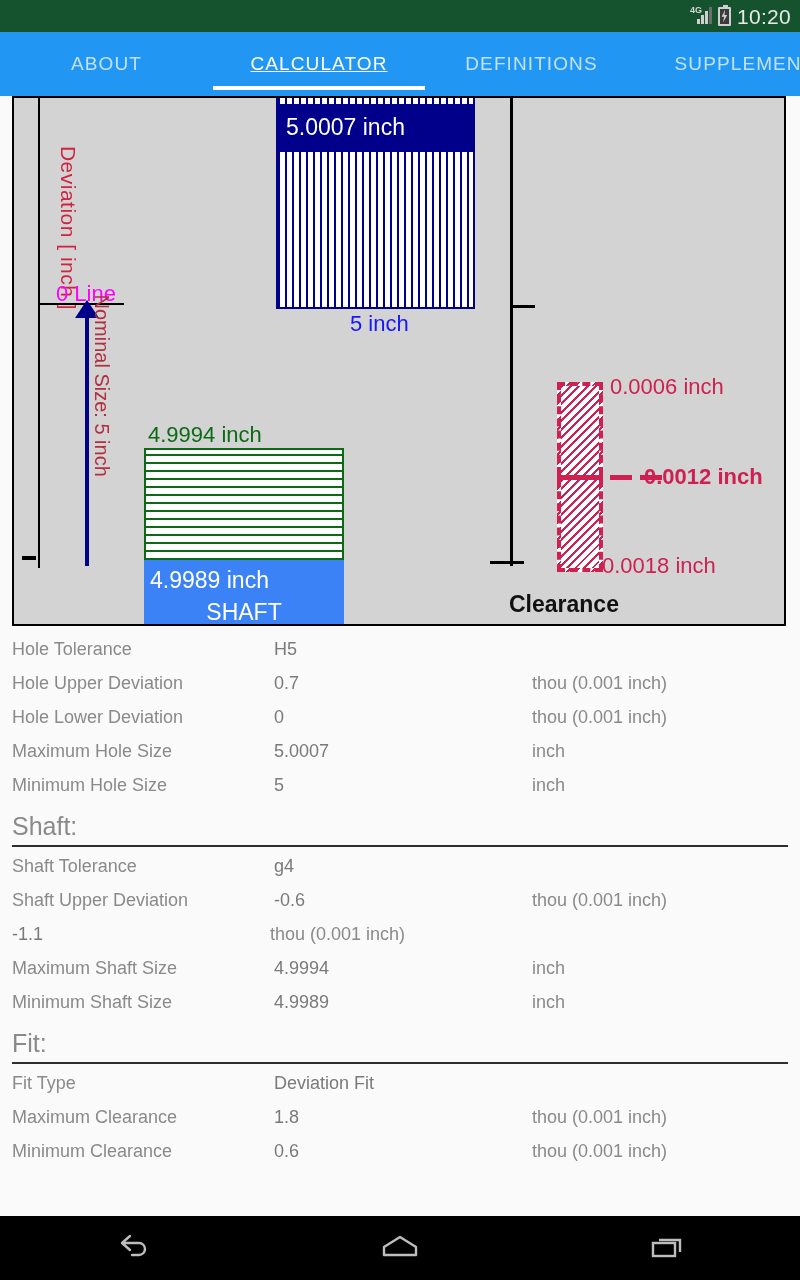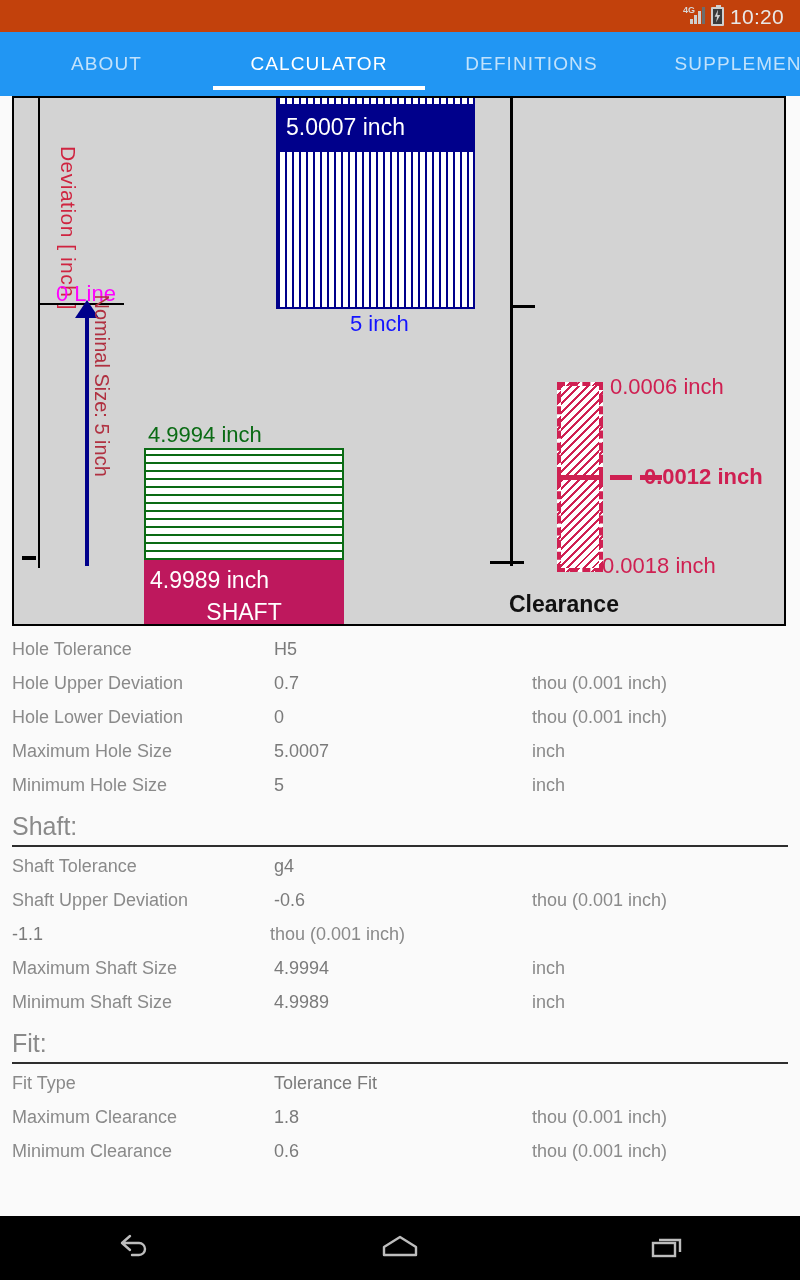--- a/index.html
+++ b/index.html
@@ -7,22 +7,22 @@
     width: 800px; height: 1280px;
     background: #fafafa;
     font-family: "Liberation Sans", sans-serif;
     overflow: hidden;
   }
   #app { position: relative; width: 800px; height: 1280px; }
 
   
   .statusbar {
     position: absolute; left:0; top:0; width:800px; height:32px;
-    background:#c2410c; display:flex; align-items:center; justify-content:flex-end;
-    padding-right:16px;
+    background:#14532d; display:flex; align-items:center; justify-content:flex-end;
+    padding-right:9px;
   }
   .sb-icons { display:flex; align-items:center; gap:6px; }
   .sig { position:relative; width:22px; height:20px; }
   .sig .lab { position:absolute; left:0; top:0px; font-size:9px; color:#d8d8d8; font-weight:bold; line-height:9px;}
   .sig .bars { position:absolute; right:0; bottom:2px; display:flex; align-items:flex-end; gap:1px; }
   .sig .bars i { display:block; width:3px; background:#cfcfcf; }
   .sig .bars i:nth-child(1){height:5px;}
   .sig .bars i:nth-child(2){height:9px;}
   .sig .bars i:nth-child(3){height:13px;}
   .sig .bars i:nth-child(4){height:17px; background:#6d6d6d;}
@@ -36,21 +36,21 @@
   .tabbar {
     position:absolute; left:0; top:32px; width:800px; height:64px;
     background:#2196f3; display:flex; align-items:center;
   }
   .tab {
     height:52px; display:flex; align-items:center; justify-content:center;
     color:rgba(255,255,255,0.72); font-size:19px; letter-spacing:1.1px;
     position:relative; flex:0 0 auto; cursor:pointer; white-space:nowrap;
   }
   .tab.w-about{ width:213px; }
-  .tab.w-calc{ width:212px; }
+  .tab.w-calc{ width:212px;text-decoration:underline; }
   .tab.w-def{ width:213px; }
   .tab.w-sup{ width:213px; }
   .tab.active { color:#ffffff; }
   .tab.active::after {
     content:""; position:absolute; left:0; right:0; bottom:0; height:4px; background:#ffffff;
   }
 
   
   .diagram {
     position:absolute; left:12px; top:96px; width:774px; height:530px;
@@ -97,21 +97,21 @@
   }
   .holenom { left:336px; top:213px; color:#1414ff; font-size:22px; white-space:nowrap; }
 
   
   .shaftbox {
     left:130px; top:350px; width:200px; height:112px;
     border:2px solid #0a6b14; border-bottom:none;
     background: repeating-linear-gradient(0deg,#0a6b14 0 2px, #ffffff 2px 8px);
   }
   .shaftfoot {
-    left:130px; top:462px; width:200px; height:70px; background:#be185d;
+    left:130px; top:462px; width:200px; height:70px; background:#3b82f6;
   }
   .shaftfoot .l1 { position:absolute; left:6px; top:7px; color:#fff; font-size:23px; white-space:nowrap;}
   .shaftfoot .l2 { position:absolute; left:0; right:0; top:39px; text-align:center; color:#fff; font-size:23px;}
   .shaftmax { left:134px; top:324px; color:#0a6b14; font-size:22px; white-space:nowrap; }
 
   
   .divline { left:496px; top:0px; width:3px; height:468px; background:#000; }
   .divtick-top { left:499px; top:207px; width:22px; height:3px; background:#000; }
   .divtick-bot { left:476px; top:463px; width:34px; height:3px; background:#000; }
 
@@ -277,21 +277,21 @@
         <div class="c-label">Minimum Shaft Size</div>
         <div class="c-value">4.9989</div>
         <div class="c-unit">inch</div>
       </div>
     </div>
 
     <h2 class="section-h">Fit:</h2>
     <div class="rowlist">
       <div class="row">
         <div class="c-label">Fit Type</div>
-        <div class="c-value">Tolerance Fit</div>
+        <div class="c-value">Deviation Fit</div>
         <div class="c-unit"></div>
       </div>
       <div class="row">
         <div class="c-label">Maximum Clearance</div>
         <div class="c-value">1.8</div>
         <div class="c-unit">thou (0.001 inch)</div>
       </div>
       <div class="row">
         <div class="c-label">Minimum Clearance</div>
         <div class="c-value">0.6</div>

